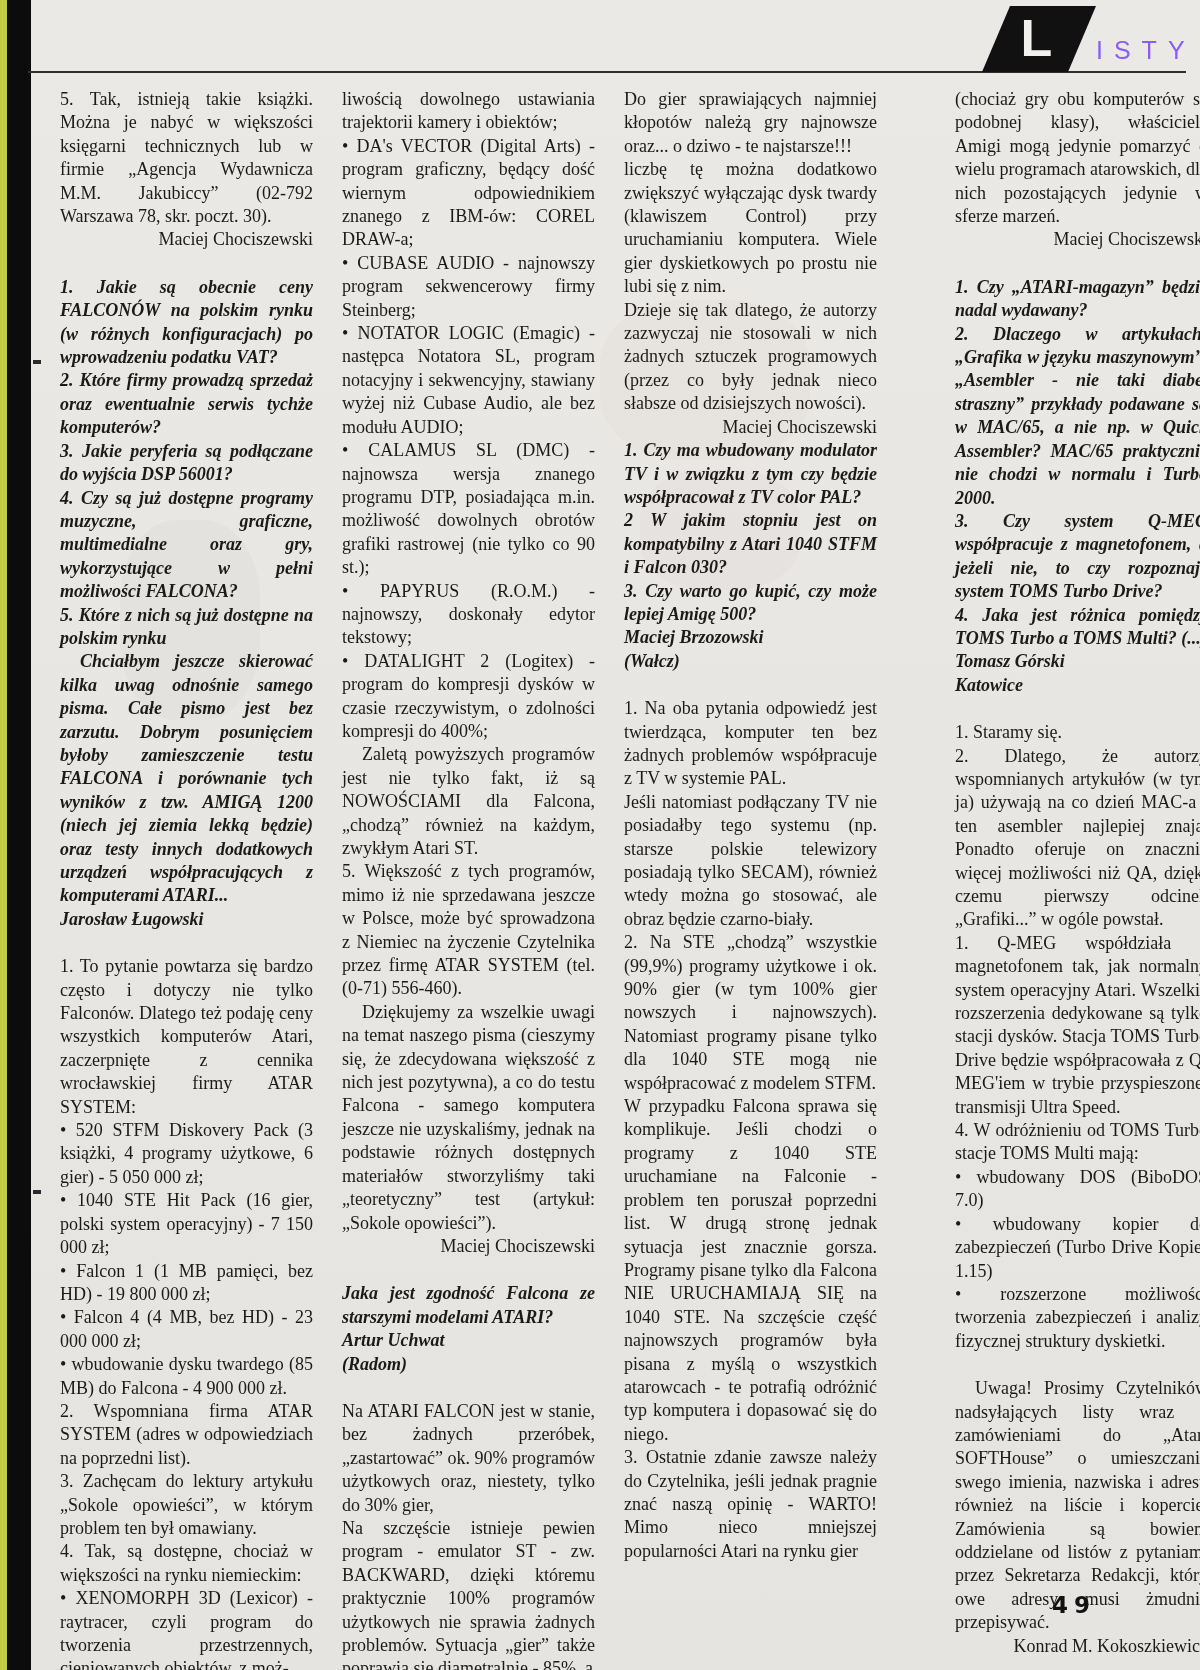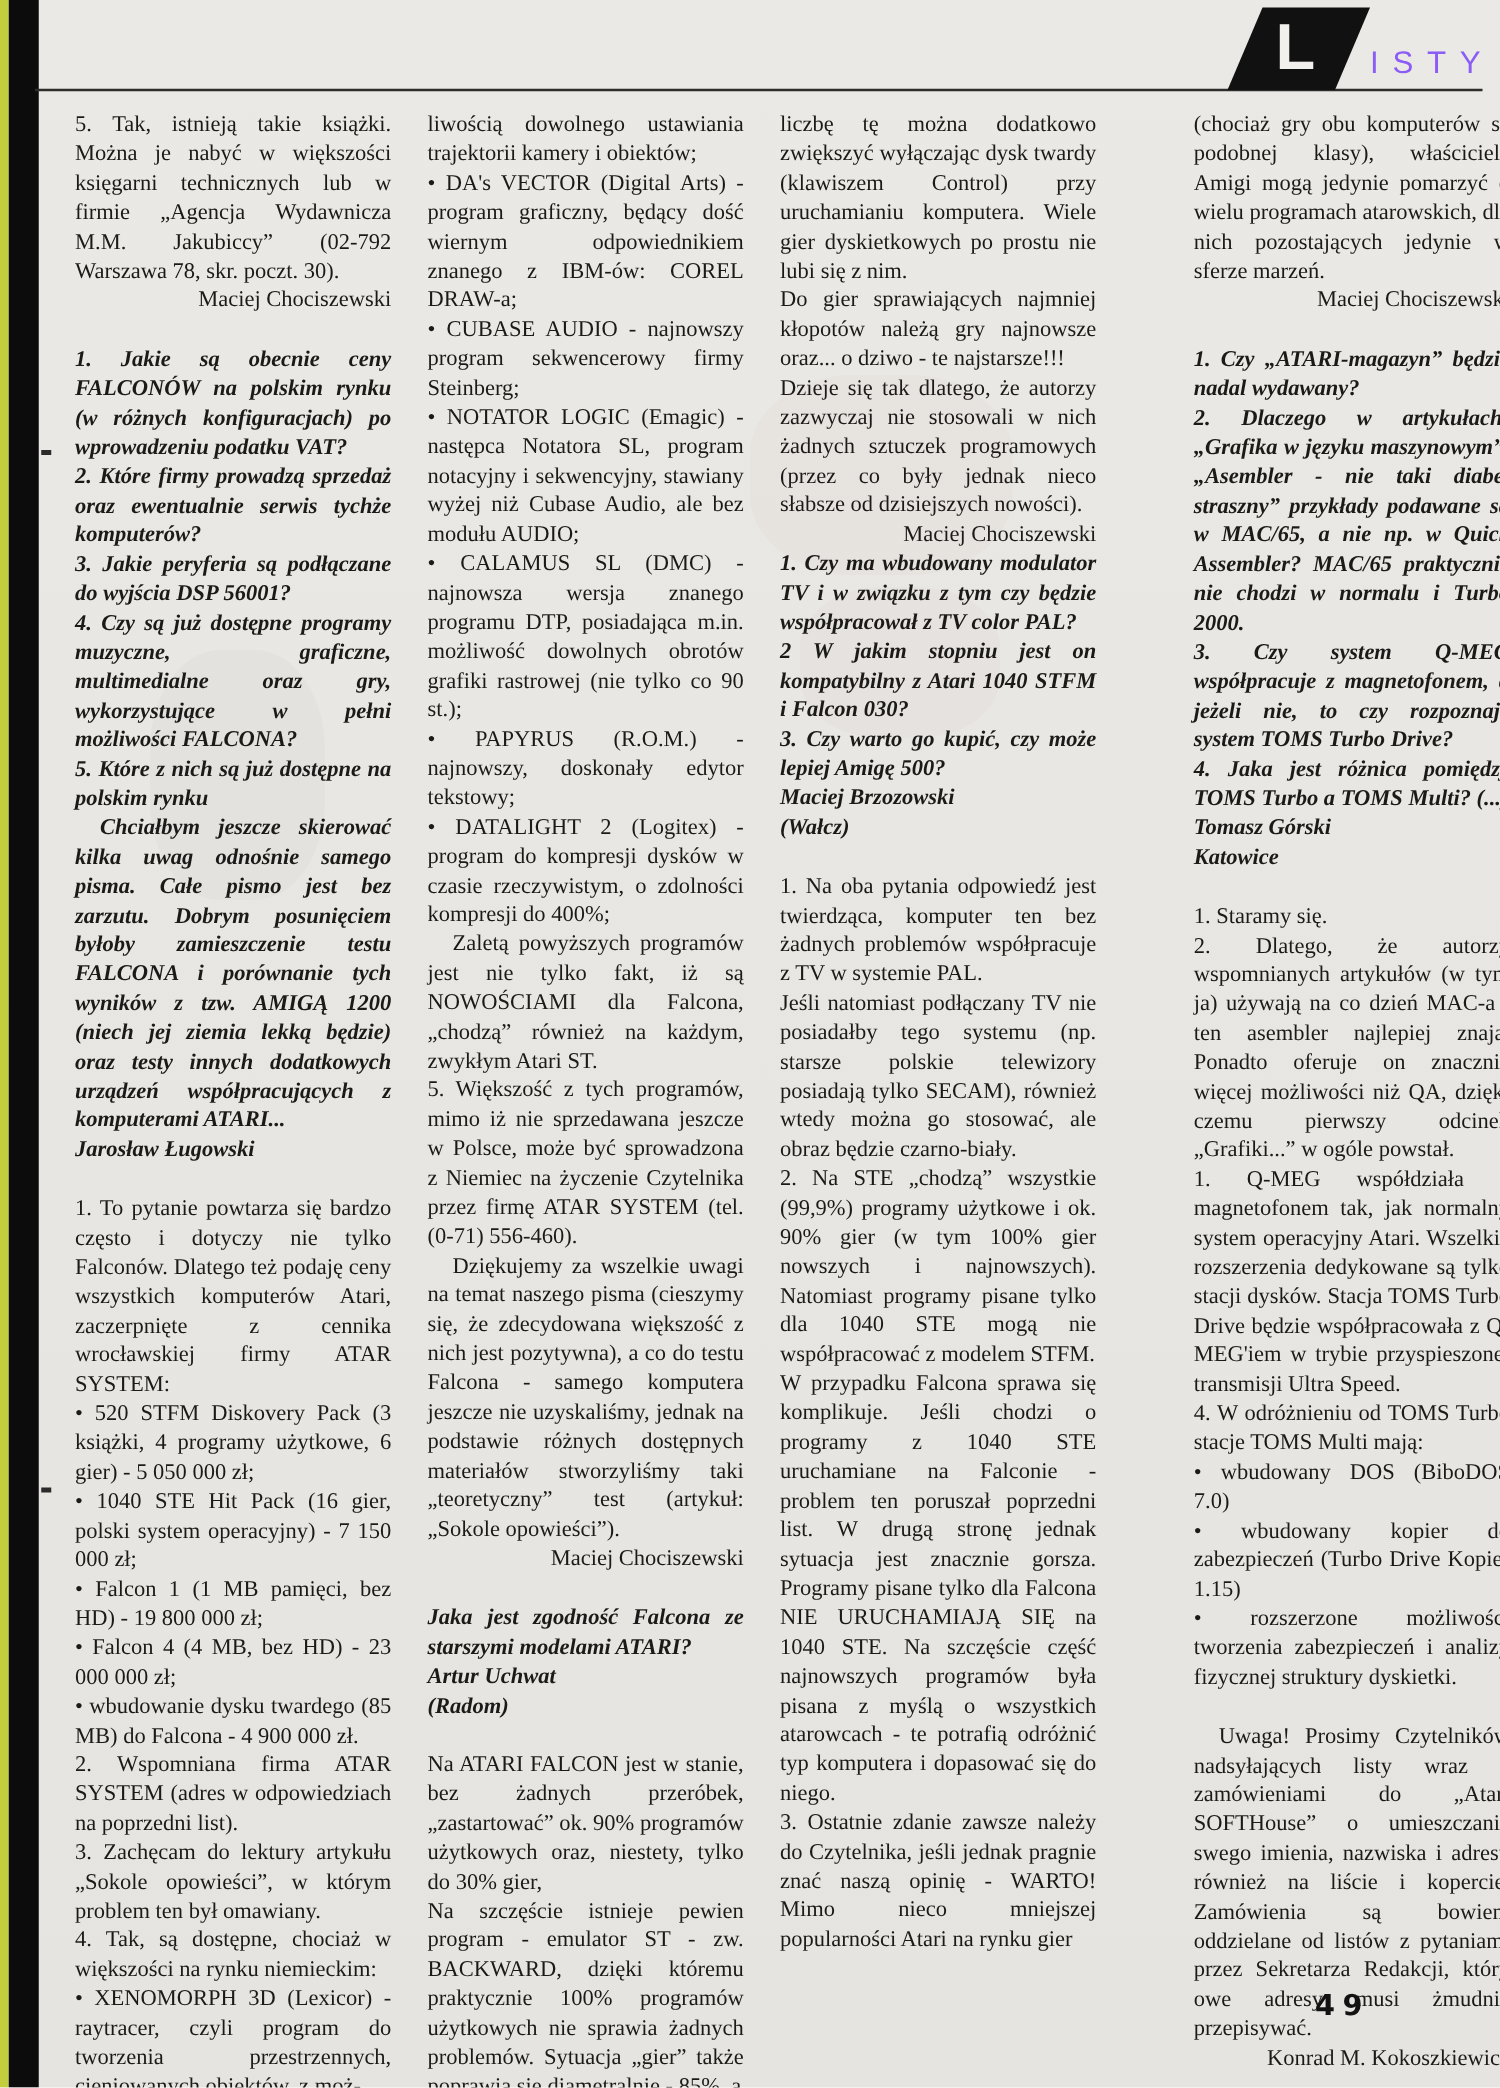--- a/index.html
+++ b/index.html
@@ -118,22 +118,22 @@
       <p class="body">5. Większość z tych programów, mimo iż nie sprzedawana jeszcze w Polsce, może być sprowadzona z Niemiec na życzenie Czytelnika przez firmę ATAR SYSTEM (tel. (0-71) 556-460).</p>
       <p class="body-indent">Dziękujemy za wszelkie uwagi na temat naszego pisma (cieszymy się, że zdecydowana większość z nich jest pozytywna), a co do testu Falcona - samego komputera jeszcze nie uzyskaliśmy, jednak na podstawie różnych dostępnych materiałów stworzyliśmy taki „teoretyczny” test (artykuł: „Sokole opowieści”).</p>
       <p class="sig">Maciej Chociszewski</p>
       <p class="q gap">Jaka jest zgodność Falcona ze starszymi modelami ATARI?</p>
       <p class="sig-i">Artur Uchwat</p>
       <p class="sig-i">(Radom)</p>
       <p class="body gap">Na ATARI FALCON jest w stanie, bez żadnych przeróbek, „zastartować” ok. 90% programów użytkowych oraz, niestety, tylko do 30% gier,</p>
       <p class="body">Na szczęście istnieje pewien program - emulator ST - zw. BACKWARD, dzięki któremu praktycznie 100% programów użytkowych nie sprawia żadnych problemów. Sytuacja „gier” także poprawia się diametralnie - 85%, a</p>
     </div>
   <div class="col col-3">
+      <p class="body">Do gier sprawiających najmniej kłopotów należą gry najnowsze oraz... o dziwo - te najstarsze!!!</p>
       <p class="body">liczbę tę można dodatkowo zwiększyć wyłączając dysk twardy (klawiszem Control) przy uruchamianiu komputera. Wiele gier dyskietkowych po prostu nie lubi się z nim.</p>
-      <p class="body">Do gier sprawiających najmniej kłopotów należą gry najnowsze oraz... o dziwo - te najstarsze!!!</p>
       <p class="body">Dzieje się tak dlatego, że autorzy zazwyczaj nie stosowali w nich żadnych sztuczek programowych (przez co były jednak nieco słabsze od dzisiejszych nowości).</p>
       <p class="sig">Maciej Chociszewski</p>
       <p class="q">1. Czy ma wbudowany modulator TV i w związku z tym czy będzie współpracował z TV color PAL?</p>
       <p class="q">2 W jakim stopniu jest on kompatybilny z Atari 1040 STFM i Falcon 030?</p>
       <p class="q">3. Czy warto go kupić, czy może lepiej Amigę 500?</p>
       <p class="sig-i">Maciej Brzozowski</p>
       <p class="sig-i">(Wałcz)</p>
       <p class="body gap">1. Na oba pytania odpowiedź jest twierdząca, komputer ten bez żadnych problemów współpracuje z TV w systemie PAL.</p>
       <p class="body">Jeśli natomiast podłączany TV nie posiadałby tego systemu (np. starsze polskie telewizory posiadają tylko SECAM), również wtedy można go stosować, ale obraz będzie czarno-biały.</p>
       <p class="body">2. Na STE „chodzą” wszystkie (99,9%) programy użytkowe i ok. 90% gier (w tym 100% gier nowszych i najnowszych). Natomiast programy pisane tylko dla 1040 STE mogą nie współpracować z modelem STFM.</p>

